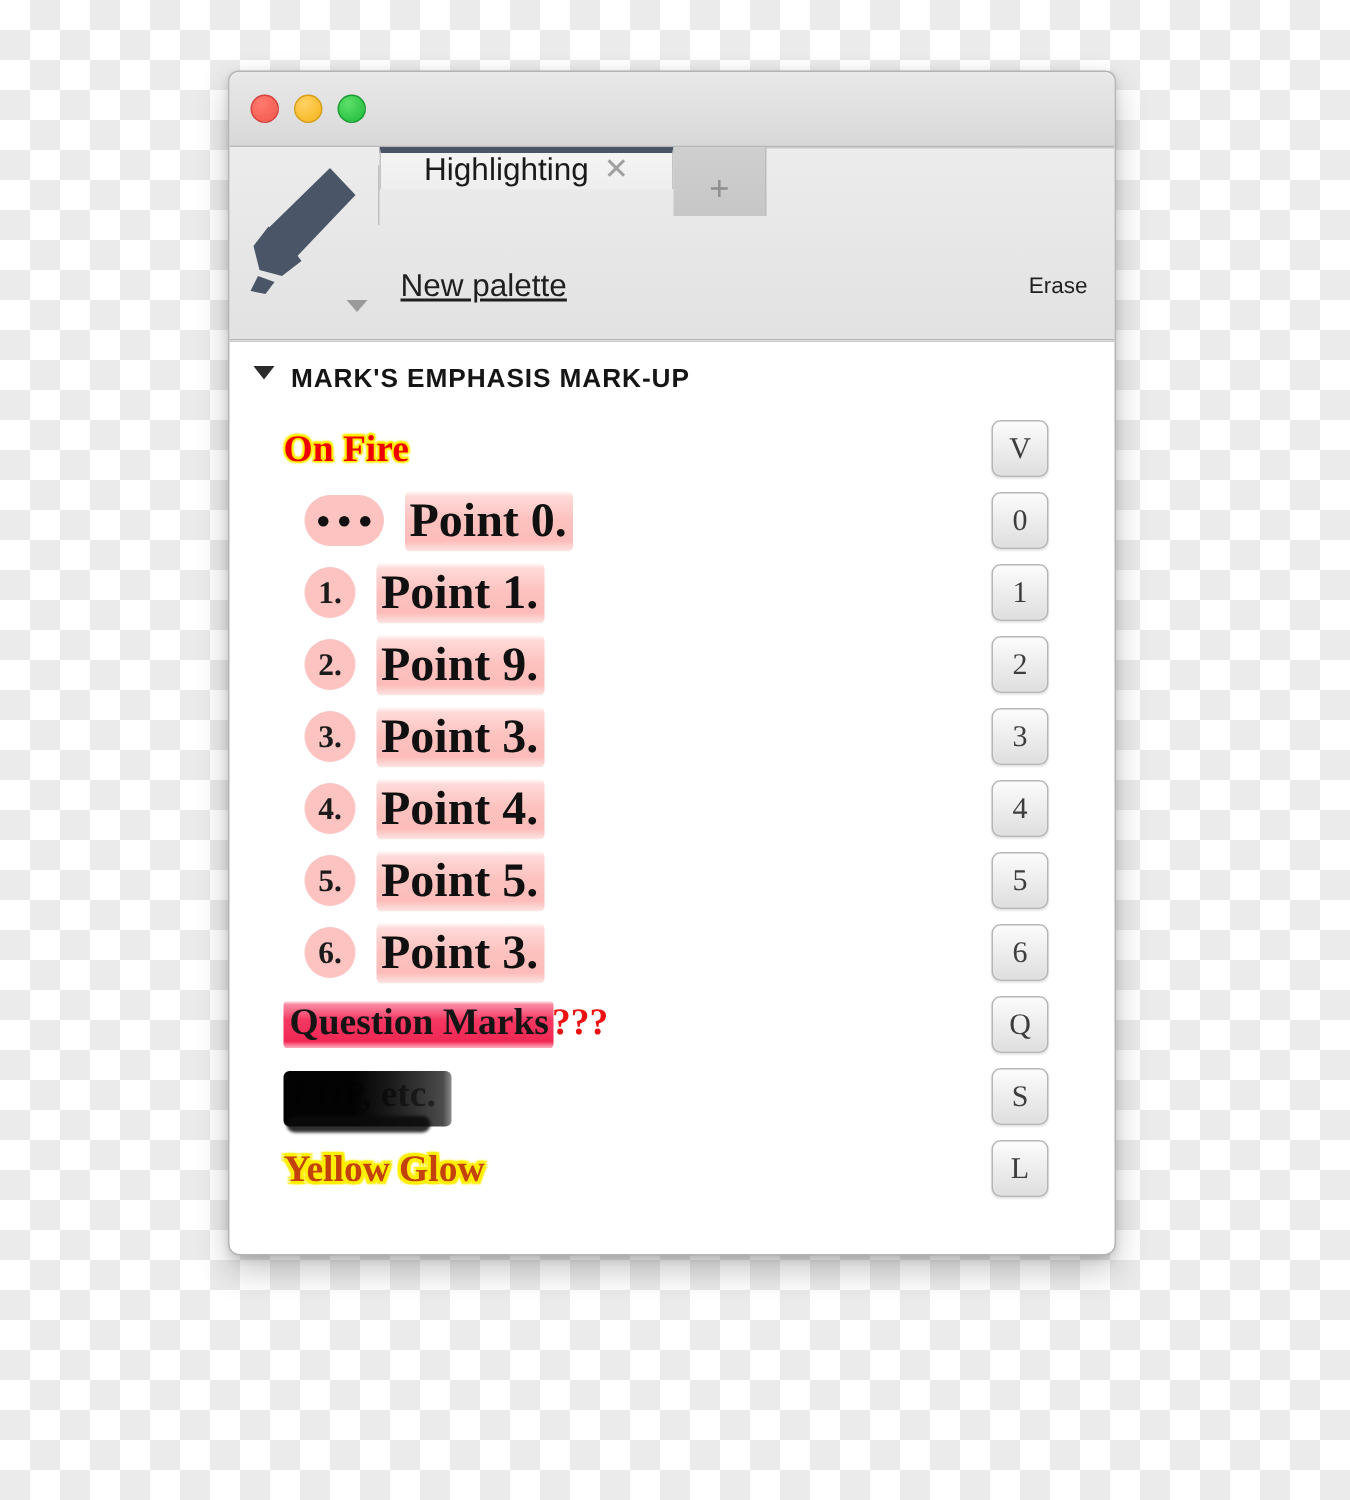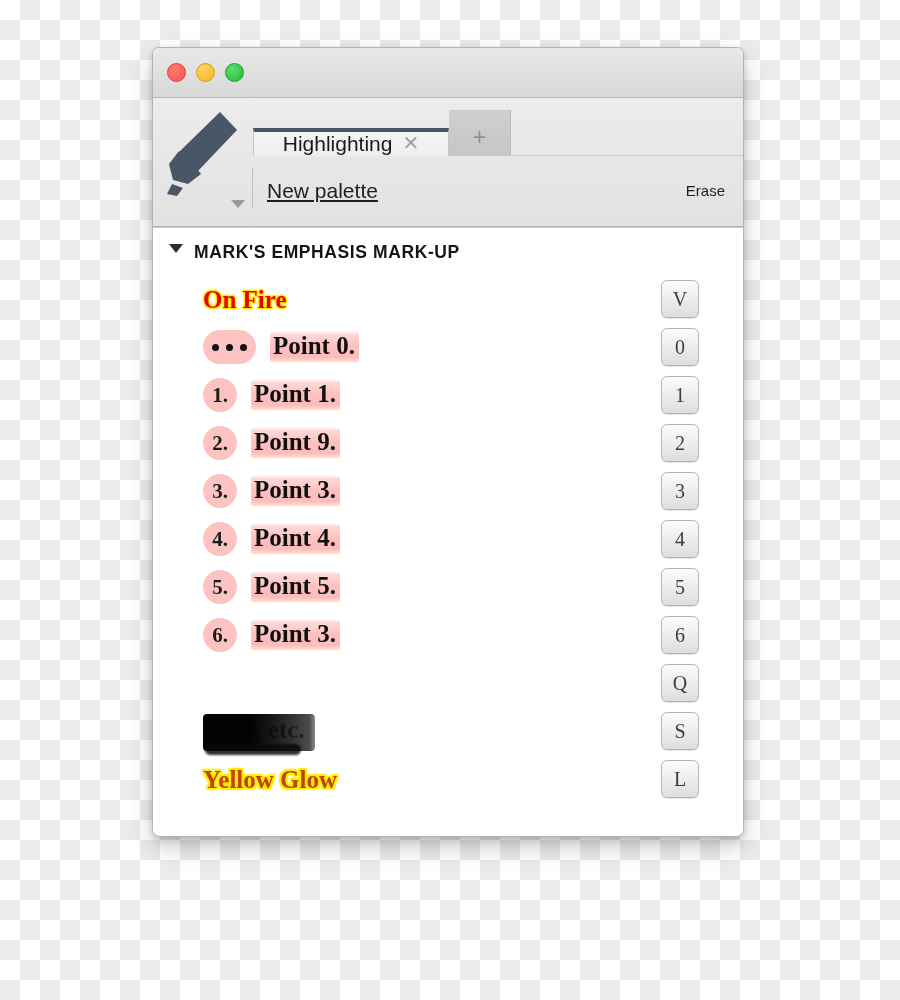--- a/index.html
+++ b/index.html
@@ -61,21 +61,21 @@
     height: 128px;
     border-bottom: 1px solid #b5b5b5;
   }
 
   
   .tabstrip {
     position: absolute;
     left: 0; top: 0; right: 0;
     height: 58px;
     display: flex;
-    align-items: flex-end;
+    align-items: flex-start;
   }
   .tool-slot {
     width: 100px;
     position: relative;
   }
   .tool-divider {
     position: absolute;
     right: 0; top: 12px;
     width: 1px; height: 40px;
     background: #c0c0c0;
@@ -189,21 +189,21 @@
     color: #151515;
   }
 
   .rows { position: relative; margin-top: 12px; }
 
   .row {
     position: relative;
     display: flex;
     align-items: center;
     height: 48px;
-    padding-left: 38px;
+    padding-left: 24px;
   }
   .row.nested { padding-left: 38px; }
 
   .keycap {
     position: absolute;
     right: 44px;
     top: 50%;
     transform: translateY(-50%);
     width: 38px; height: 38px;
     border-radius: 6px;
@@ -275,21 +275,21 @@
     align-items: center;
     gap: 7px;
   }
   .dot {
     width: 7px; height: 7px;
     border-radius: 50%;
     background: #111111;
   }
   .pink-text {
     font-family: "Liberation Serif", serif;
-    font-size: 25px;
+    font-size: 32px;
     font-weight: bold;
     color: #101010;
     margin-left: 14px;
     padding: 1px 4px 3px 3px;
     background:
       linear-gradient(to bottom,
         rgba(252,195,192,0.0) 0%,
         rgba(252,195,192,0.62) 10%,
         rgba(252,186,183,0.90) 48%,
         rgba(252,186,183,0.96) 82%,
@@ -483,20 +483,24 @@
         <span class="keycap">5</span>
       </div>
 
       <div class="row nested">
         <span class="bullet-badge">6.</span>
         <span class="pink-text">Point 3.</span>
         <span class="keycap">6</span>
       </div>
 
       <div class="row">
+        <span class="qm-wrap">
+          <span class="qm-text">Question Marks</span>
+          <span class="qm-marks">???</span>
+        </span>
         <span class="keycap">Q</span>
       </div>
 
       <div class="row">
         <span class="redact-wrap">
           <span class="redact-text">FDP, etc.</span>
           <span class="redact-bar"></span>
           <span class="redact-bar2"></span>
         </span>
         <span class="keycap">S</span>

